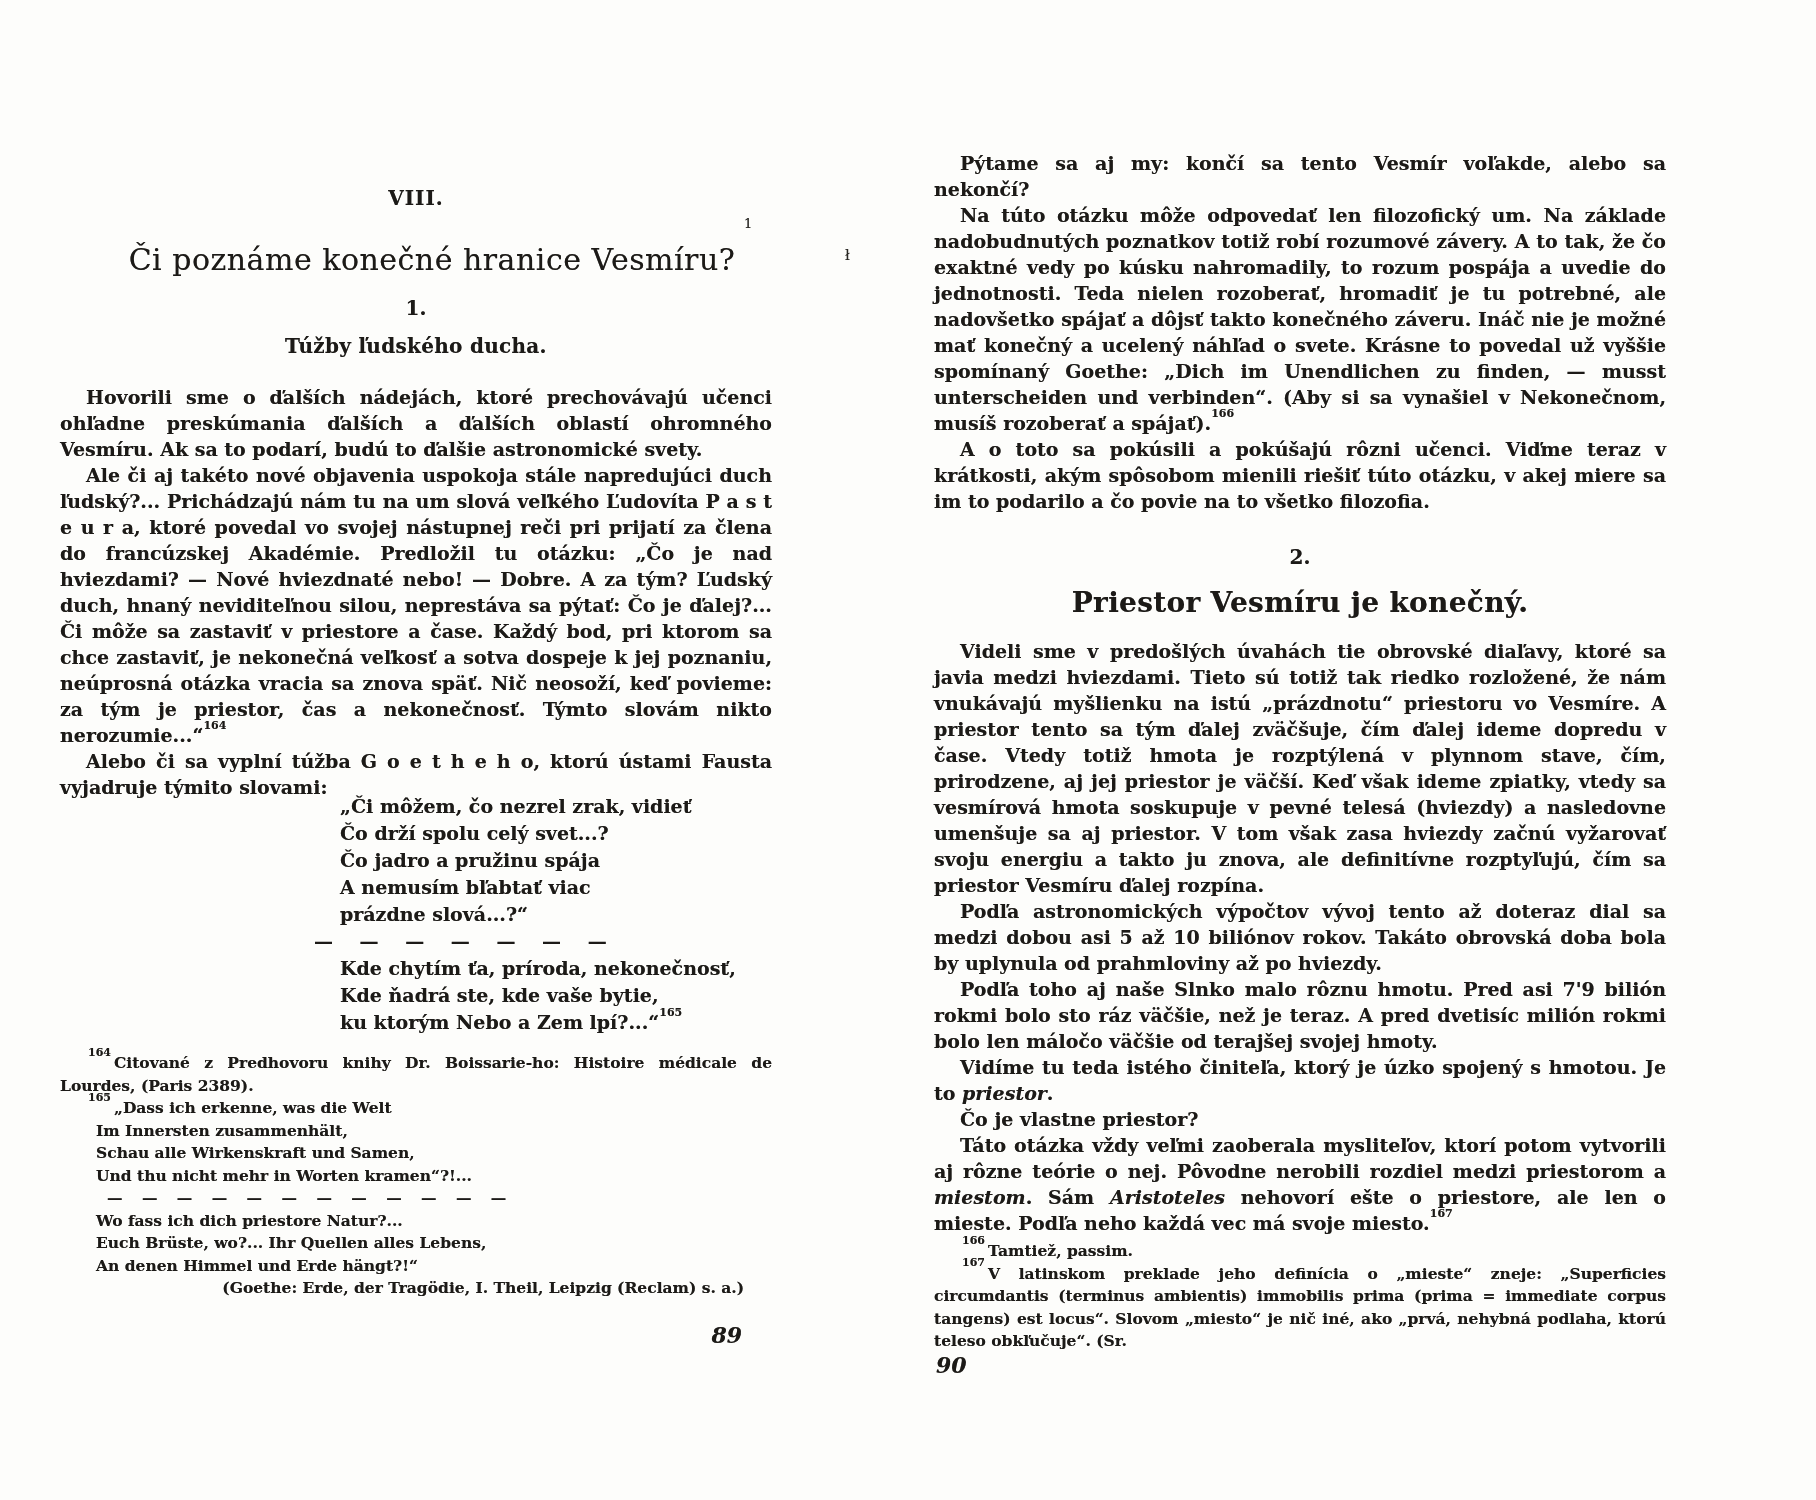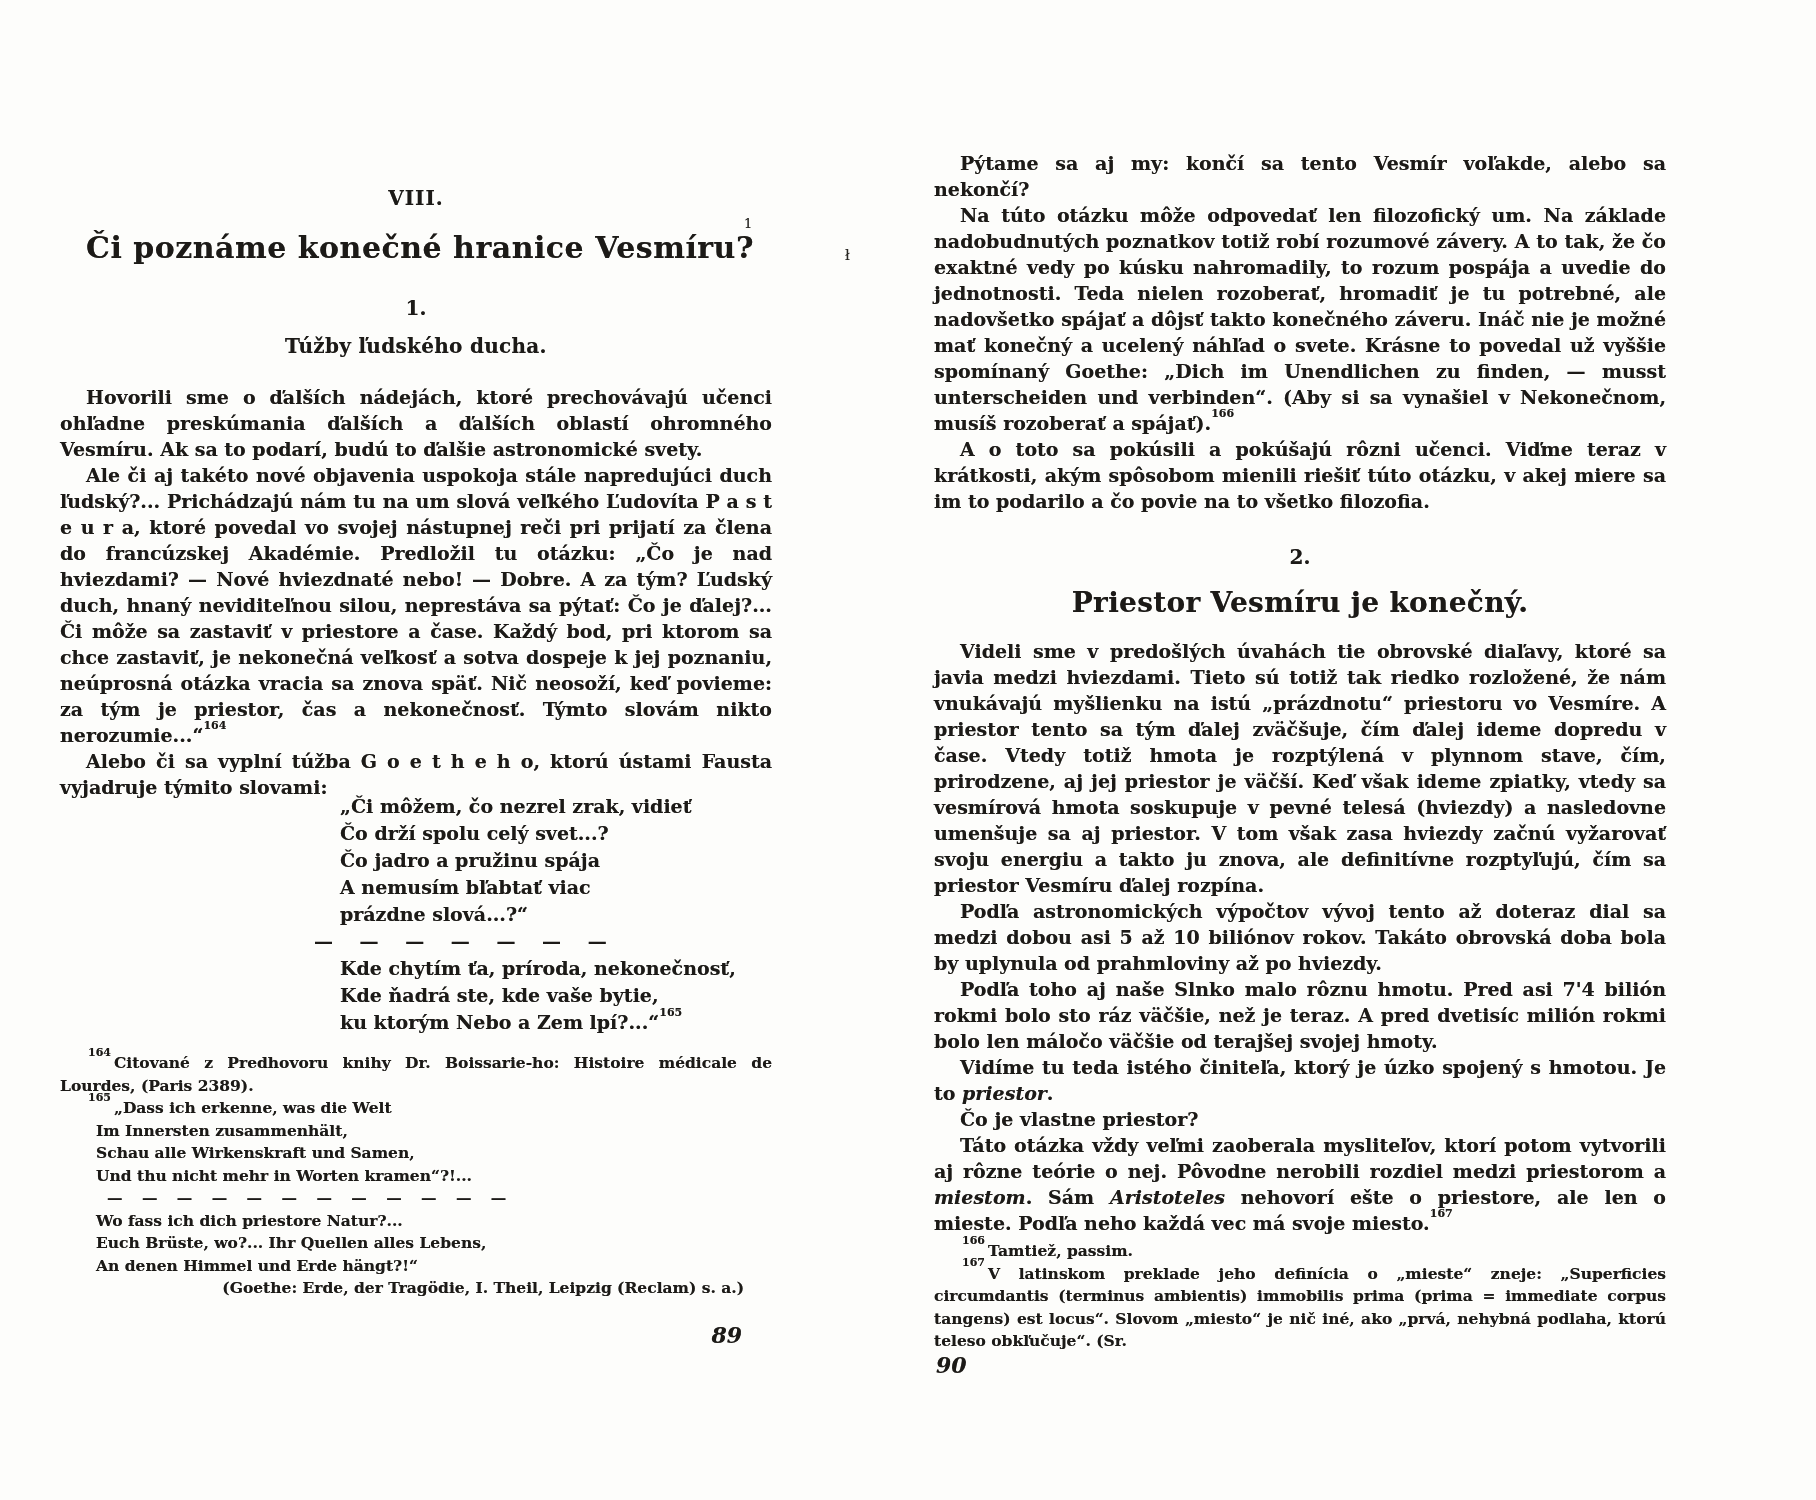--- a/index.html
+++ b/index.html
@@ -12,21 +12,21 @@
     overflow:hidden;
     text-shadow:0 0 .4px rgba(20,18,15,.55);
   }
   .page{position:absolute;top:0;height:1500px;font-weight:700;}
   #left-page{left:60px;width:712px;}
   #right-page{left:934px;width:732px;}
   .center{text-align:center;}
   p{margin:0;}
 
   .chapter-num{position:absolute;top:186px;width:100%;font-size:20px;letter-spacing:1px;}
-  .title{position:absolute;top:226px;width:100%;font-size:30px;letter-spacing:.5px;margin:4px;font-weight:700;}
+  .title{position:absolute;top:226px;width:100%;font-size:30px;letter-spacing:.5px;margin:16px;font-weight:400;}
   .sec-num{position:absolute;top:296px;width:100%;font-size:20px;}
   .sec-title{position:absolute;top:334px;width:100%;font-size:20px;margin:0;font-weight:700;letter-spacing:.3px;}
 
   .bodyflow{position:absolute;width:100%;}
   .body-a{top:384px;}
   .body-b{top:150px;}
   .body-c{top:638px;}
   .bp{font-size:19px;line-height:26px;text-align:justify;text-indent:26px;}
 
   .sec2-num{position:absolute;top:545px;width:100%;font-size:20px;}
@@ -107,21 +107,21 @@
       <p class="bp"><span>Na túto otázku môže odpovedať len filozofický um. Na základe nadobudnutých poznatkov totiž robí rozumové závery. A to tak, že čo exaktné vedy po kúsku nahromadily, to rozum pospája a uvedie do jednotnosti. Teda nielen rozoberať, hromadiť je tu potrebné, ale nadovšetko spájať a dôjsť takto konečného záveru. Ináč nie je možné mať konečný a ucelený náhľad o svete. Krásne to povedal už vyššie spomínaný Goethe: „Dich im Unendlichen zu finden, — musst unterscheiden und verbinden“. (Aby si sa vynašiel v Nekonečnom, musíš rozoberať a spájať).</span><sup>166</sup></p>
       <p class="bp">A o toto sa pokúsili a pokúšajú rôzni učenci. Viďme teraz v krátkosti, akým spôsobom mienili riešiť túto otázku, v akej miere sa im to podarilo a čo povie na to všetko filozofia.</p>
     </div>
 
     <div class="sec2-num center">2.</div>
     <h2 class="sec2-title center">Priestor Vesmíru je konečný.</h2>
 
     <div class="bodyflow body-c">
       <p class="bp">Videli sme v predošlých úvahách tie obrovské diaľavy, ktoré sa javia medzi hviezdami. Tieto sú totiž tak riedko rozložené, že nám vnukávajú myšlienku na istú „prázdnotu“ priestoru vo Vesmíre. A priestor tento sa tým ďalej zväčšuje, čím ďalej ideme dopredu v čase. Vtedy totiž hmota je rozptýlená v plynnom stave, čím, prirodzene, aj jej priestor je väčší. Keď však ideme zpiatky, vtedy sa vesmírová hmota soskupuje v pevné telesá (hviezdy) a nasledovne umenšuje sa aj priestor. V tom však zasa hviezdy začnú vyžarovať svoju energiu a takto ju znova, ale definitívne rozptyľujú, čím sa priestor Vesmíru ďalej rozpína.</p>
       <p class="bp">Podľa astronomických výpočtov vývoj tento až doteraz dial sa medzi dobou asi 5 až 10 biliónov rokov. Takáto obrovská doba bola by uplynula od prahmloviny až po hviezdy.</p>
-      <p class="bp">Podľa toho aj naše Slnko malo rôznu hmotu. Pred asi 7'4 bilión rokmi bolo sto ráz väčšie, než je teraz. A pred dvetisíc milión rokmi bolo len máločo väčšie od terajšej svojej hmoty.</p>
+      <p class="bp">Podľa toho aj naše Slnko malo rôznu hmotu. Pred asi 7'9 bilión rokmi bolo sto ráz väčšie, než je teraz. A pred dvetisíc milión rokmi bolo len máločo väčšie od terajšej svojej hmoty.</p>
       <p class="bp"><span>Vidíme tu teda istého činiteľa, ktorý je úzko spojený s hmotou. Je to </span><em>priestor</em><span>.</span></p>
       <p class="bp">Čo je vlastne priestor?</p>
       <p class="bp"><span>Táto otázka vždy veľmi zaoberala mysliteľov, ktorí potom vytvorili aj rôzne teórie o nej. Pôvodne nerobili rozdiel medzi priestorom a </span><em>miestom</em><span>. Sám </span><em>Aristoteles</em><span> nehovorí ešte o priestore, ale len o mieste. Podľa neho každá vec má svoje miesto.</span><sup>167</sup></p>
     </div>
 
     <div class="footnotes">
       <p class="fn-first"><sup class="fnm">166</sup><span>Tamtiež, passim.</span></p>
       <p class="fn-first"><sup class="fnm">167</sup><span>V latinskom preklade jeho definícia o „mieste“ zneje: „Superficies circumdantis (terminus ambientis) immobilis prima (prima = immediate corpus tangens) est locus“. Slovom „miesto“ je nič iné, ako „prvá, nehybná podlaha, ktorú teleso obkľučuje“. (Sr.</span></p>
     </div>
 

